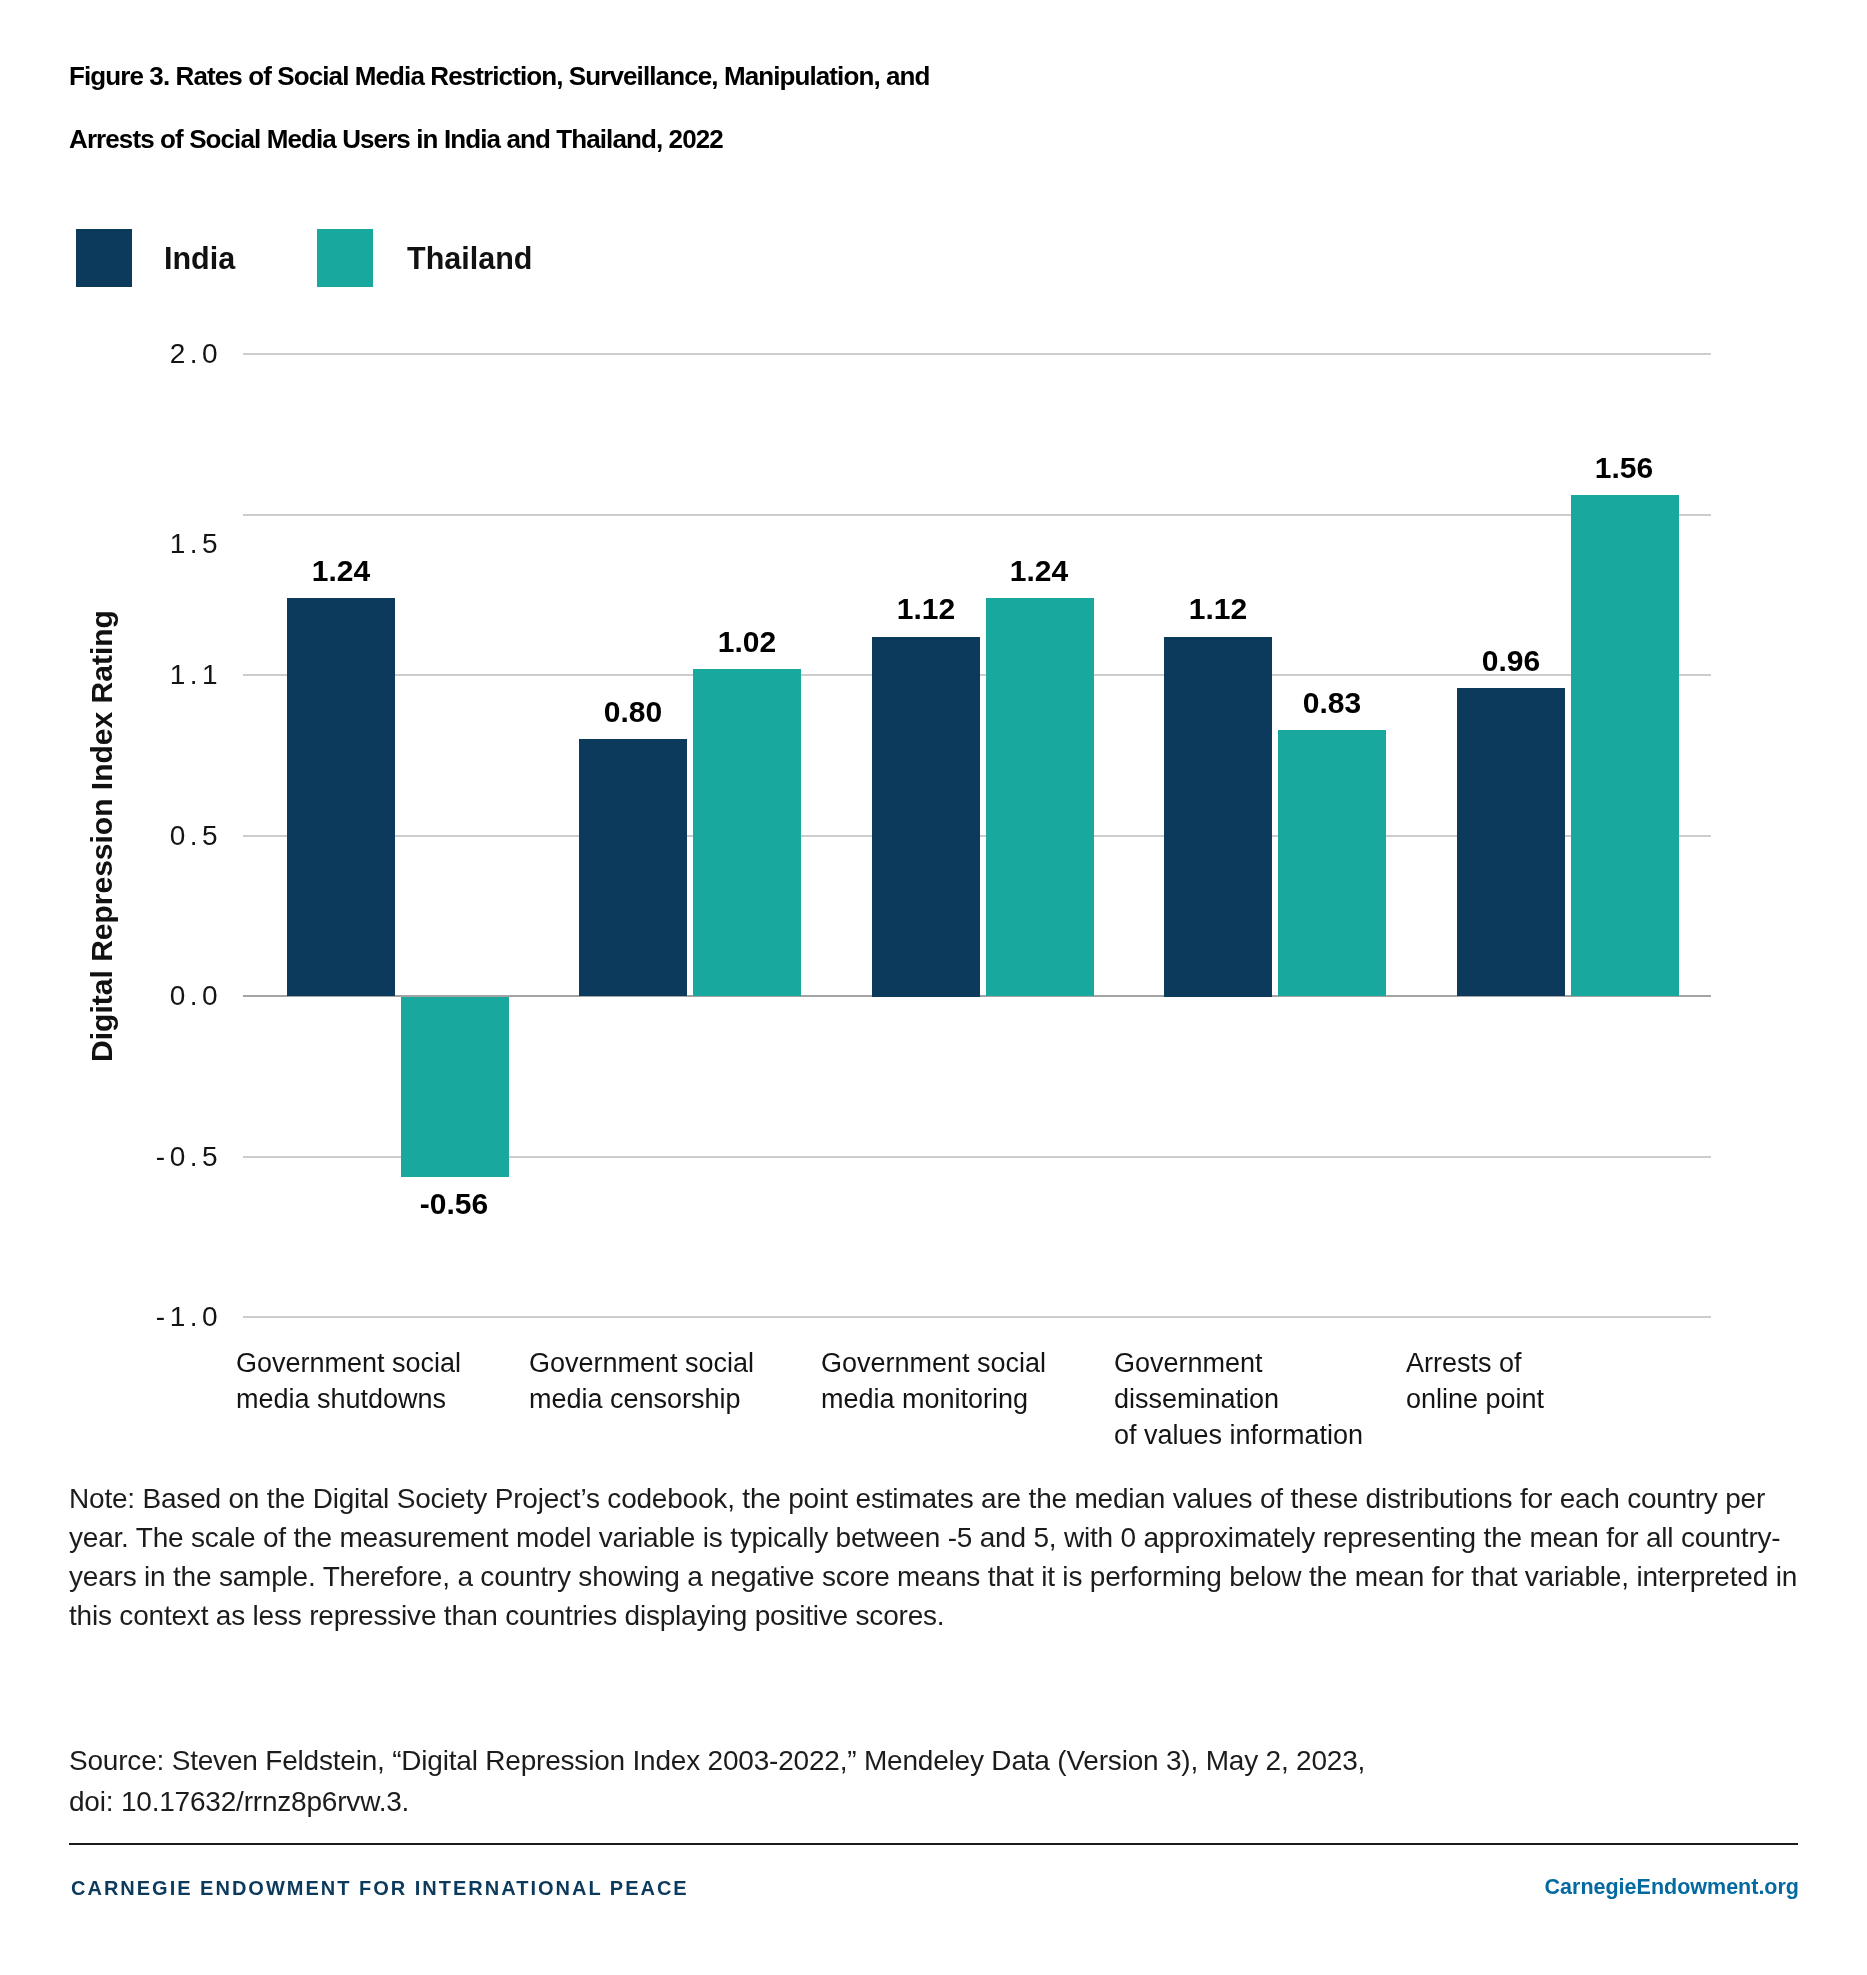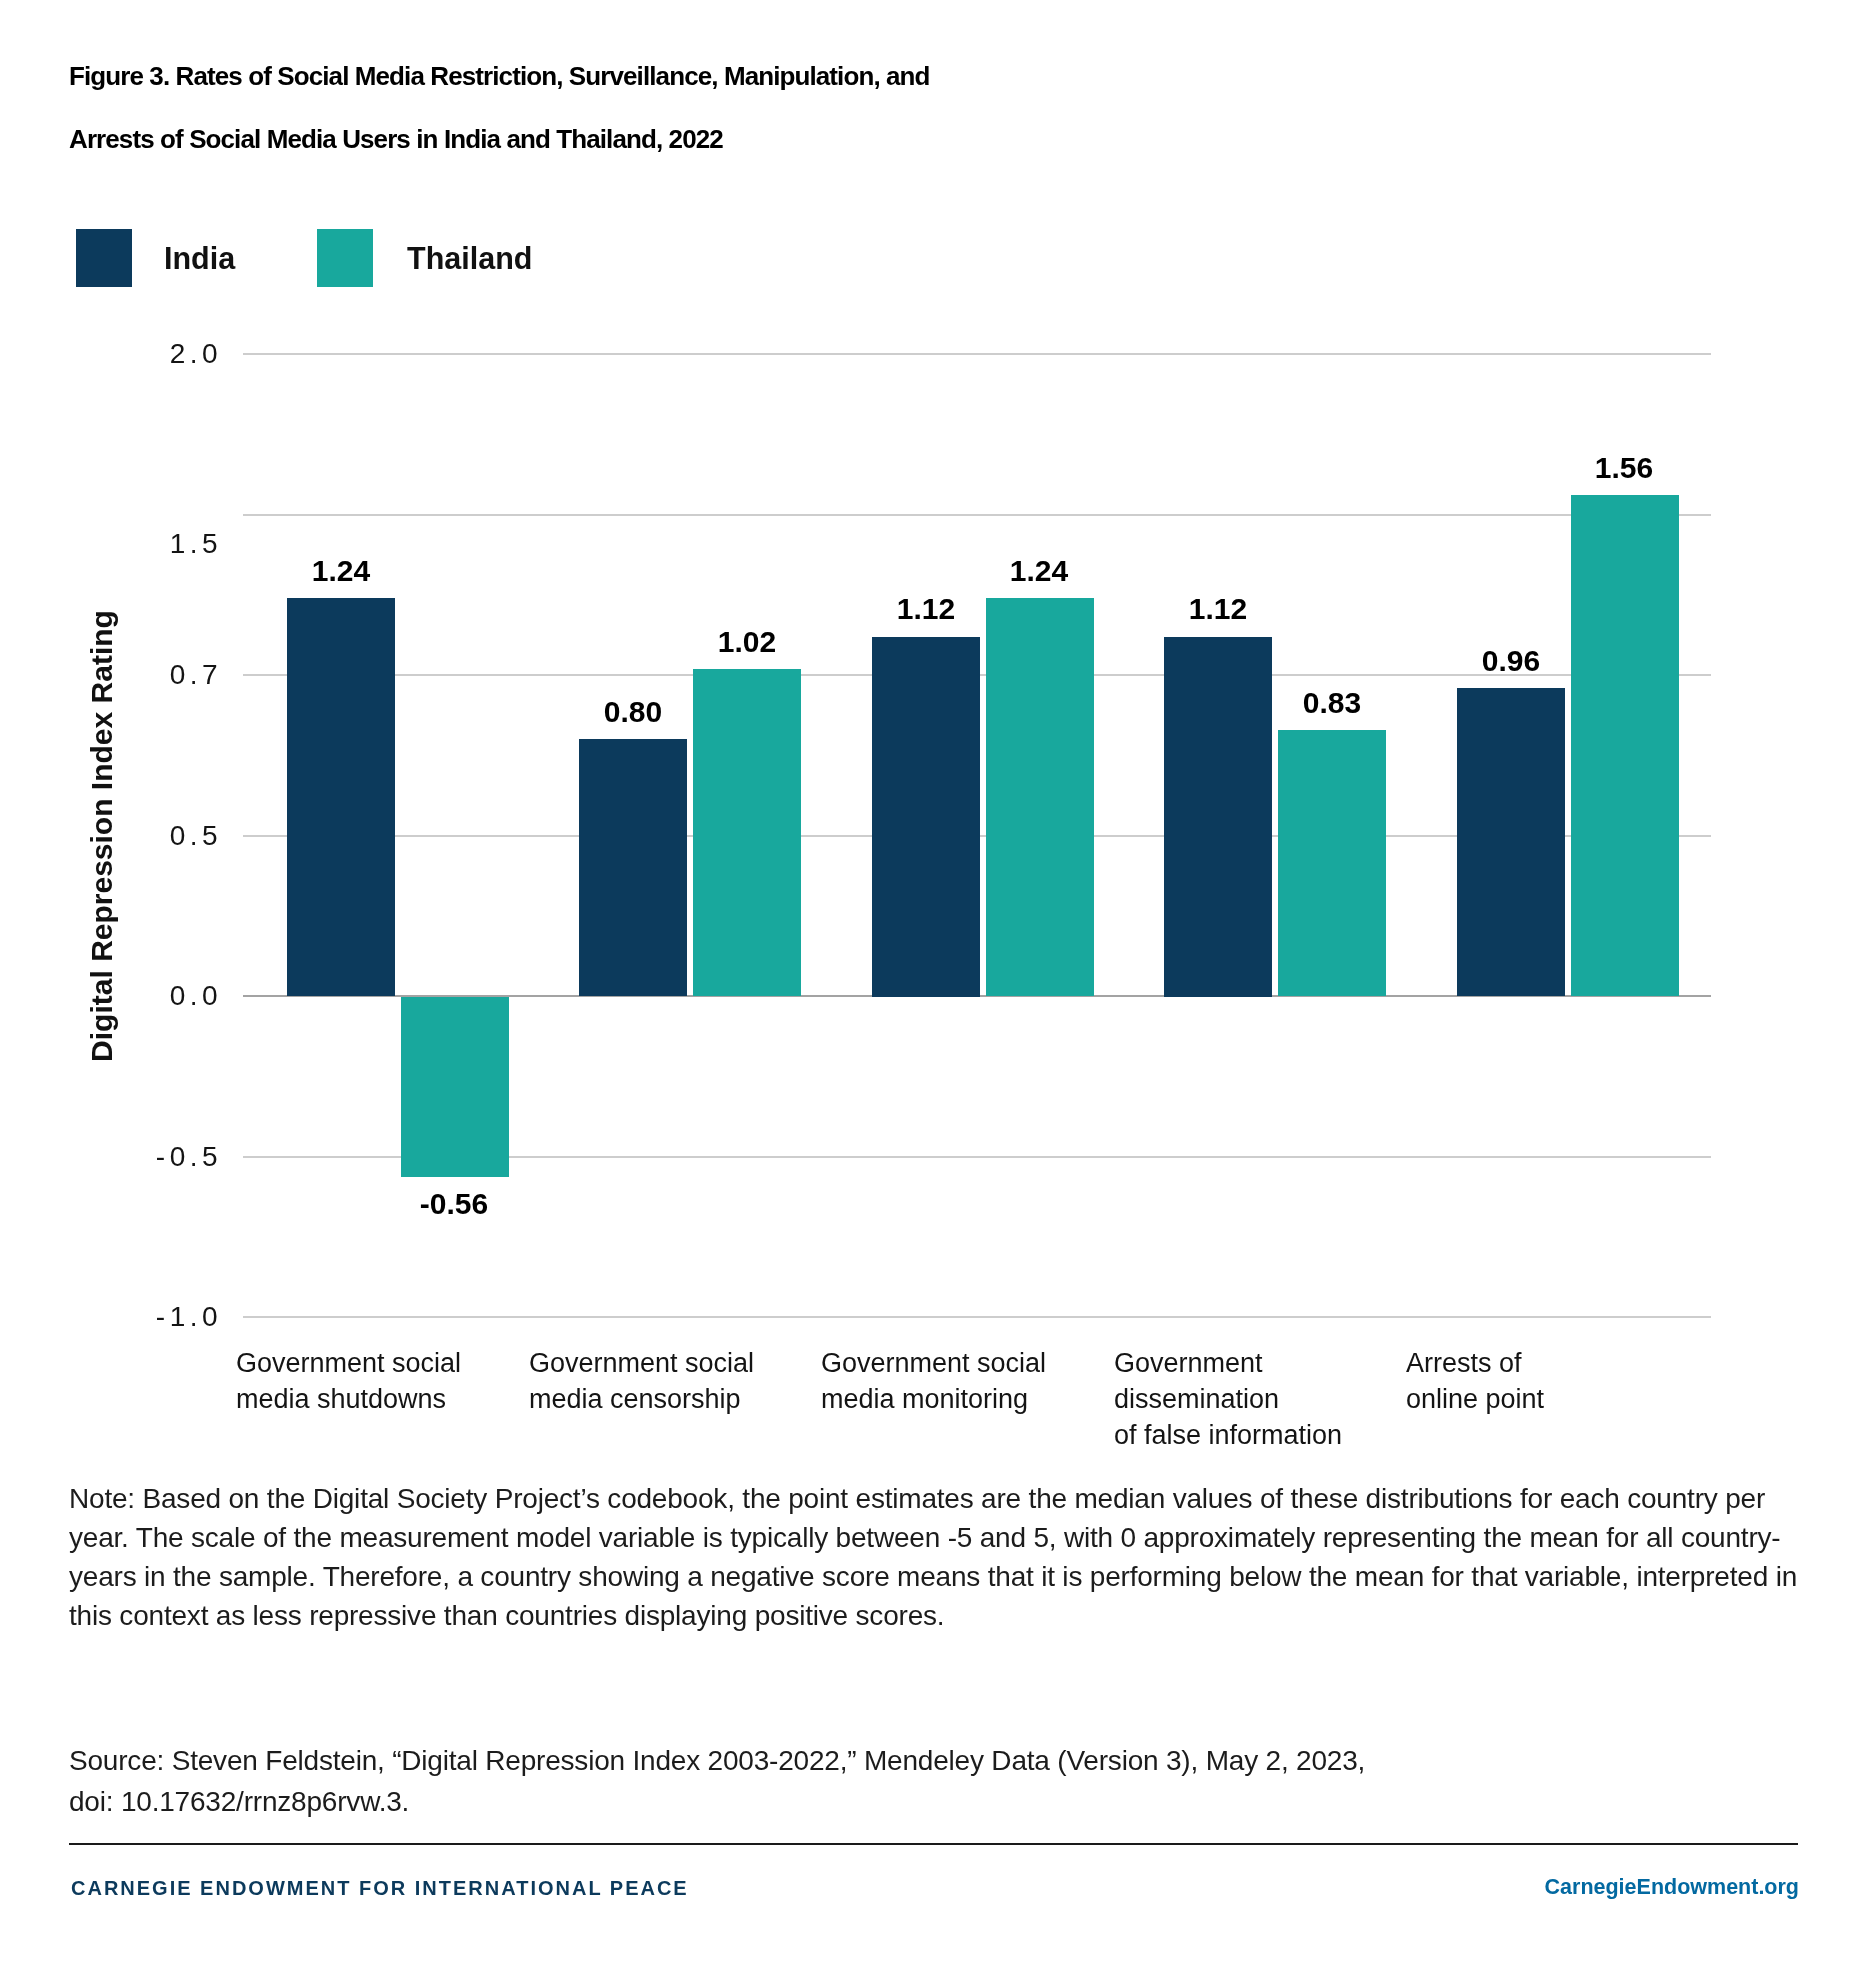--- a/index.html
+++ b/index.html
@@ -48,21 +48,21 @@
 </div>
 
 <div class="ylabel">Digital Repression Index Rating</div>
 
 <div id="plot" class="plot">
     <div class="gridline" style="left: 243px; top: 353px; width: 1468px; background: rgb(205, 205, 205);"></div>
     <div class="ytick" style="left: 79px; top: 334px;">2.0</div>
     <div class="gridline" style="left: 243px; top: 514px; width: 1468px; background: rgb(205, 205, 205);"></div>
     <div class="ytick" style="left: 79px; top: 495px; margin-top: 29px;">1.5</div>
     <div class="gridline" style="left: 243px; top: 674px; width: 1468px; background: rgb(205, 205, 205);"></div>
-    <div class="ytick" style="left: 79px; top: 655px;">0.7</div>
+    <div class="ytick" style="left: 79px; top: 655px;">1.1</div>
     <div class="gridline" style="left: 243px; top: 835px; width: 1468px; background: rgb(205, 205, 205);"></div>
     <div class="ytick" style="left: 79px; top: 816px;">0.5</div>
     <div class="gridline" style="left: 243px; top: 995px; width: 1468px; background: rgb(163, 163, 163);"></div>
     <div class="ytick" style="left: 79px; top: 976px;">0.0</div>
     <div class="gridline" style="left: 243px; top: 1156px; width: 1468px; background: rgb(205, 205, 205);"></div>
     <div class="ytick" style="left: 79px; top: 1137px;">-0.5</div>
     <div class="gridline" style="left: 243px; top: 1316px; width: 1468px; background: rgb(205, 205, 205);"></div>
     <div class="ytick" style="left: 79px; top: 1297px;">-1.0</div>
     <div class="bar" style="left: 287px; top: 598px; width: 108px; height: 398px; background: rgb(12, 58, 92);"></div>
     <div class="vlabel" style="left: 229px; top: 555px; width: 224px;">1.24</div>
@@ -85,21 +85,21 @@
     <div class="bar" style="left: 1571px; top: 495px; width: 108px; height: 501px; background: rgb(24, 168, 157);"></div>
     <div class="vlabel" style="left: 1512px; top: 452px; width: 224px;">1.56</div>
     <div class="cat" style="left: 236px; top: 1345px; width: 323px;">Government social
 media shutdowns</div>
     <div class="cat" style="left: 529px; top: 1345px; width: 323px;">Government social
 media censorship</div>
     <div class="cat" style="left: 821px; top: 1345px; width: 323px;">Government social
 media monitoring</div>
     <div class="cat" style="left: 1114px; top: 1345px; width: 323px;">Government
 dissemination
-of false information</div>
+of values information</div>
     <div class="cat" style="left: 1406px; top: 1345px; width: 323px;">Arrests of
 online point</div>
   </div>
 
 <p class="note">Note: Based on the Digital Society Project’s codebook, the point estimates are the median values of these distributions for each country per year. The scale of the measurement model variable is typically between -5 and 5, with 0 approximately representing the mean for all country-years in the sample. Therefore, a country showing a negative score means that it is performing below the mean for that variable, interpreted in this context as less repressive than countries displaying positive scores.</p>
 <p class="source">Source: Steven Feldstein, “Digital Repression Index 2003-2022,” Mendeley Data (Version 3), May 2, 2023,
 doi: 10.17632/rrnz8p6rvw.3.</p>
 
 <hr class="rule">
 <div class="footer-left" style="color: rgb(12, 58, 92);">CARNEGIE ENDOWMENT FOR INTERNATIONAL PEACE</div>

